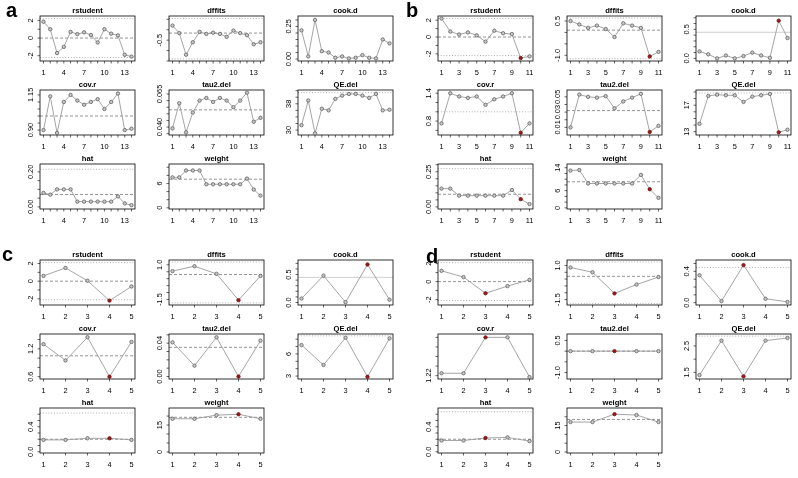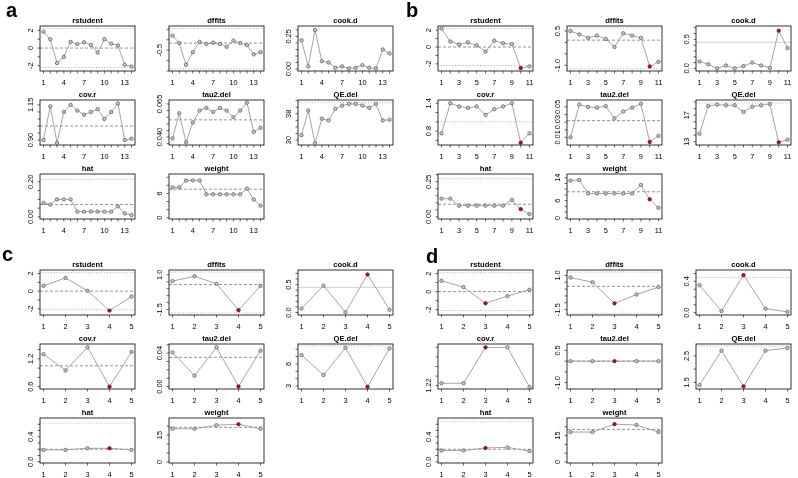--- a/index.html
+++ b/index.html
@@ -2,21 +2,21 @@
 <html><head>
 <meta charset="utf-8">
 <style>
   html,body{margin:0;padding:0;}
   body{
     width:798px;height:478px;background:#ffffff;position:relative;
     font-family:"Liberation Sans", sans-serif;overflow:hidden;
   }
   .panel{position:absolute;width:398px;height:238px;}
   .panel-label{position:absolute;font-weight:bold;font-size:20px;color:#000;line-height:1;}
-  .plots{position:absolute;display:grid;grid-template-columns:repeat(3,129px);column-gap:0;row-gap:0;margin-top:10px;}
+  .plots{position:absolute;display:grid;grid-template-columns:repeat(3,129px);column-gap:0;row-gap:0;}
   svg{display:block;}
   svg text{font-family:"Liberation Sans", sans-serif;}
 </style>
 </head>
 <body>
 
 <div class="panel" style="left:0;top:0;">
   <span class="panel-label" style="left:6px;top:0;">a</span>
   <div class="plots" style="left:12px;top:5px;">
       <svg viewBox="0 0 129 74" width="129" height="74">

